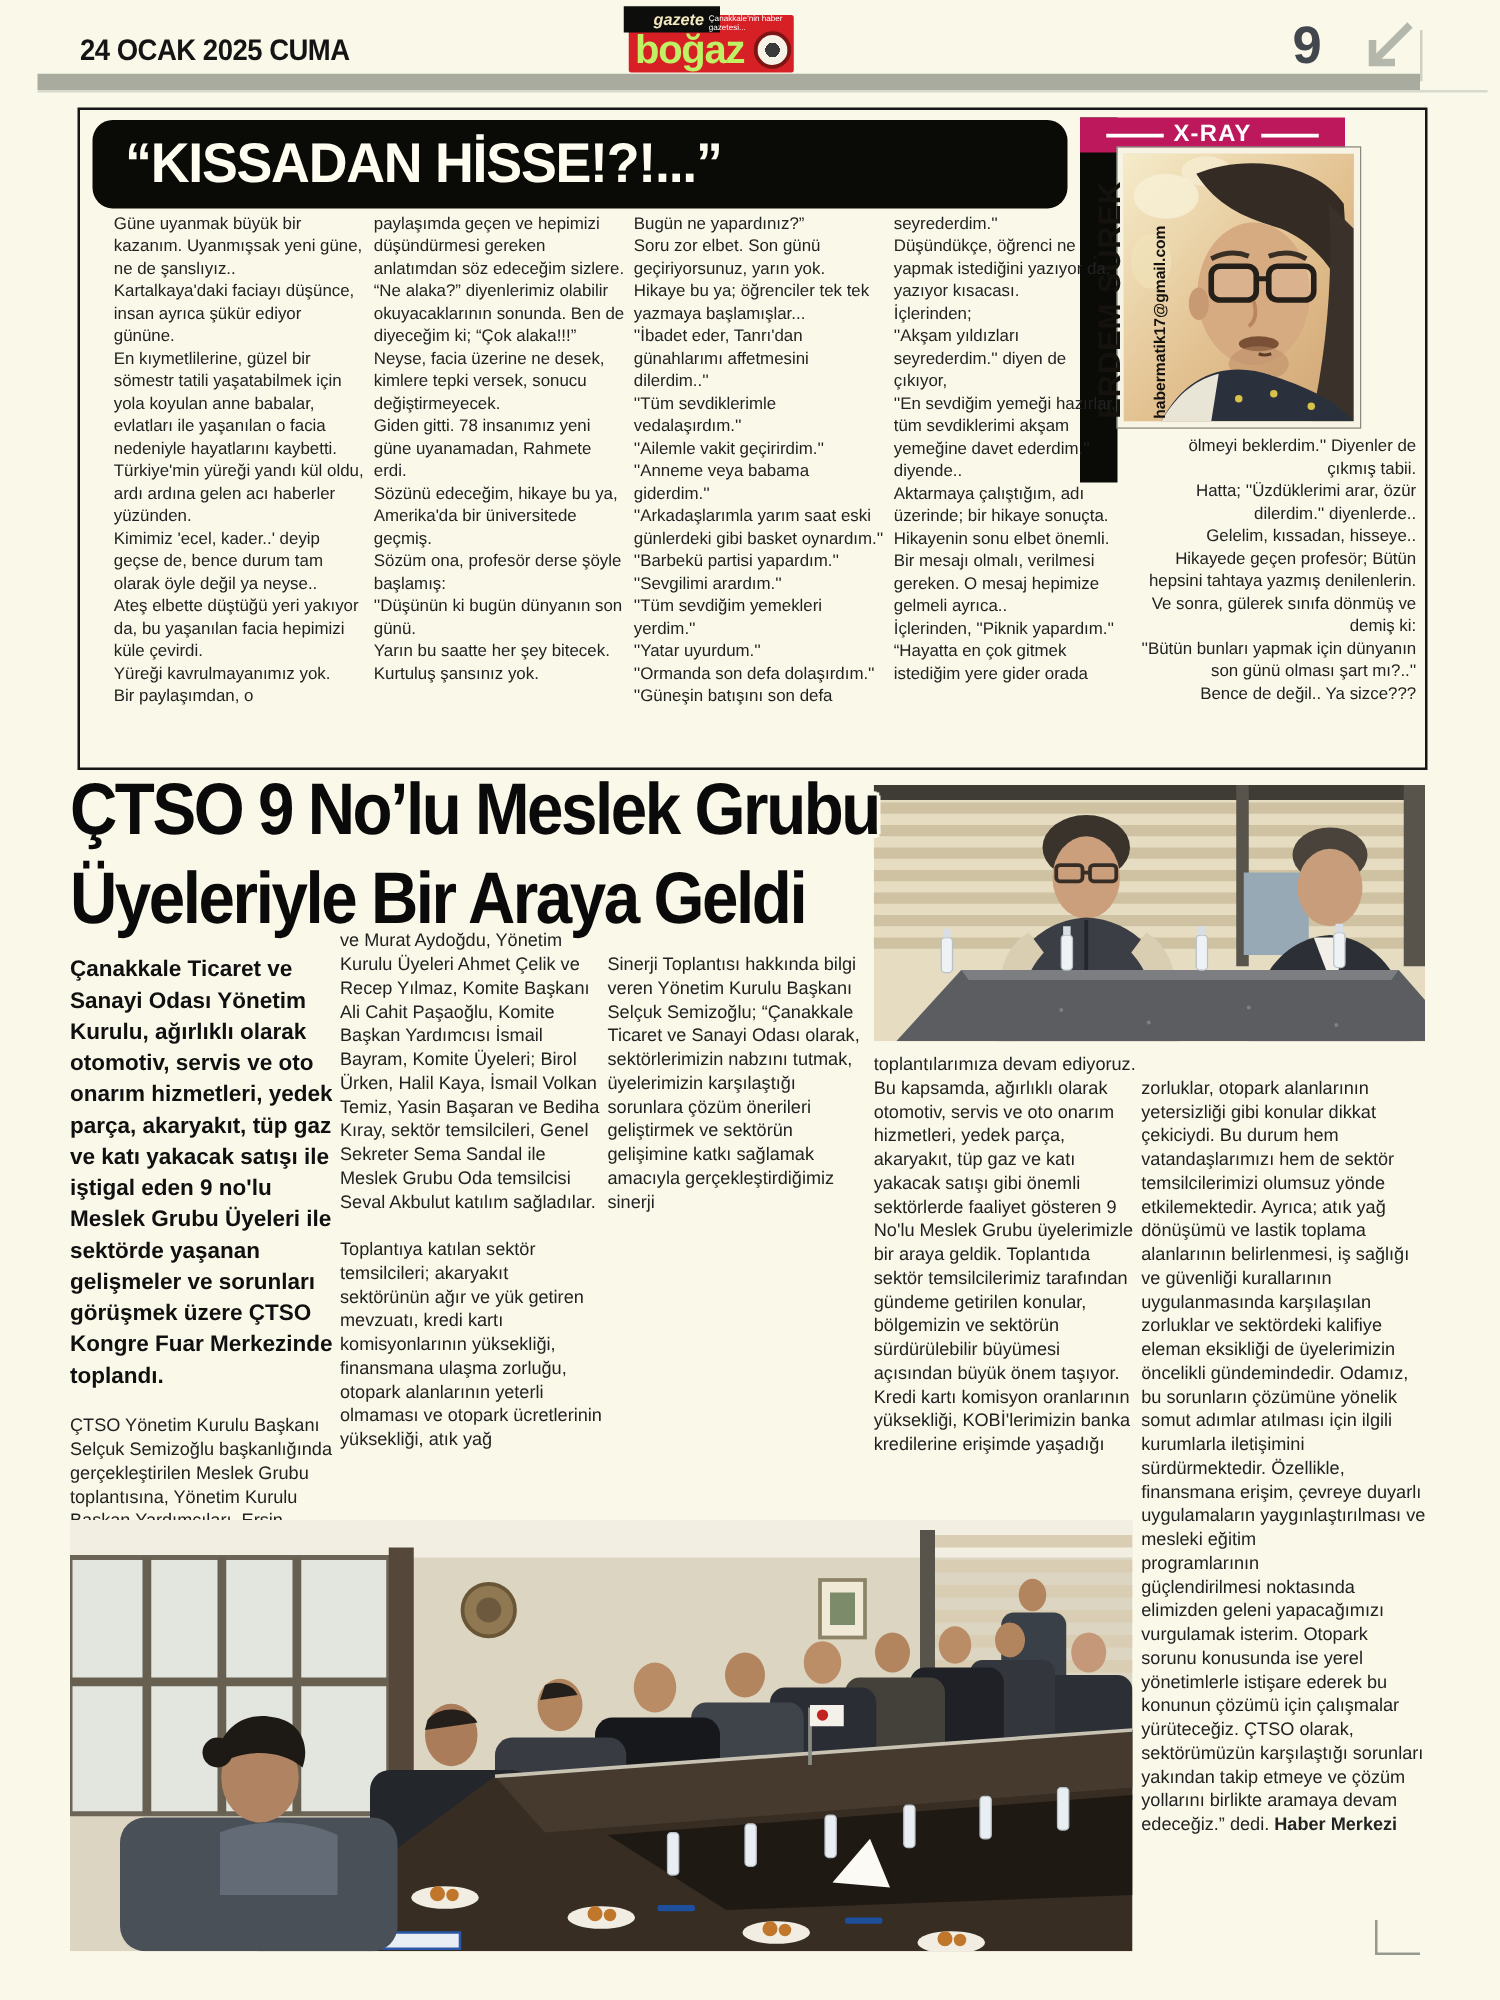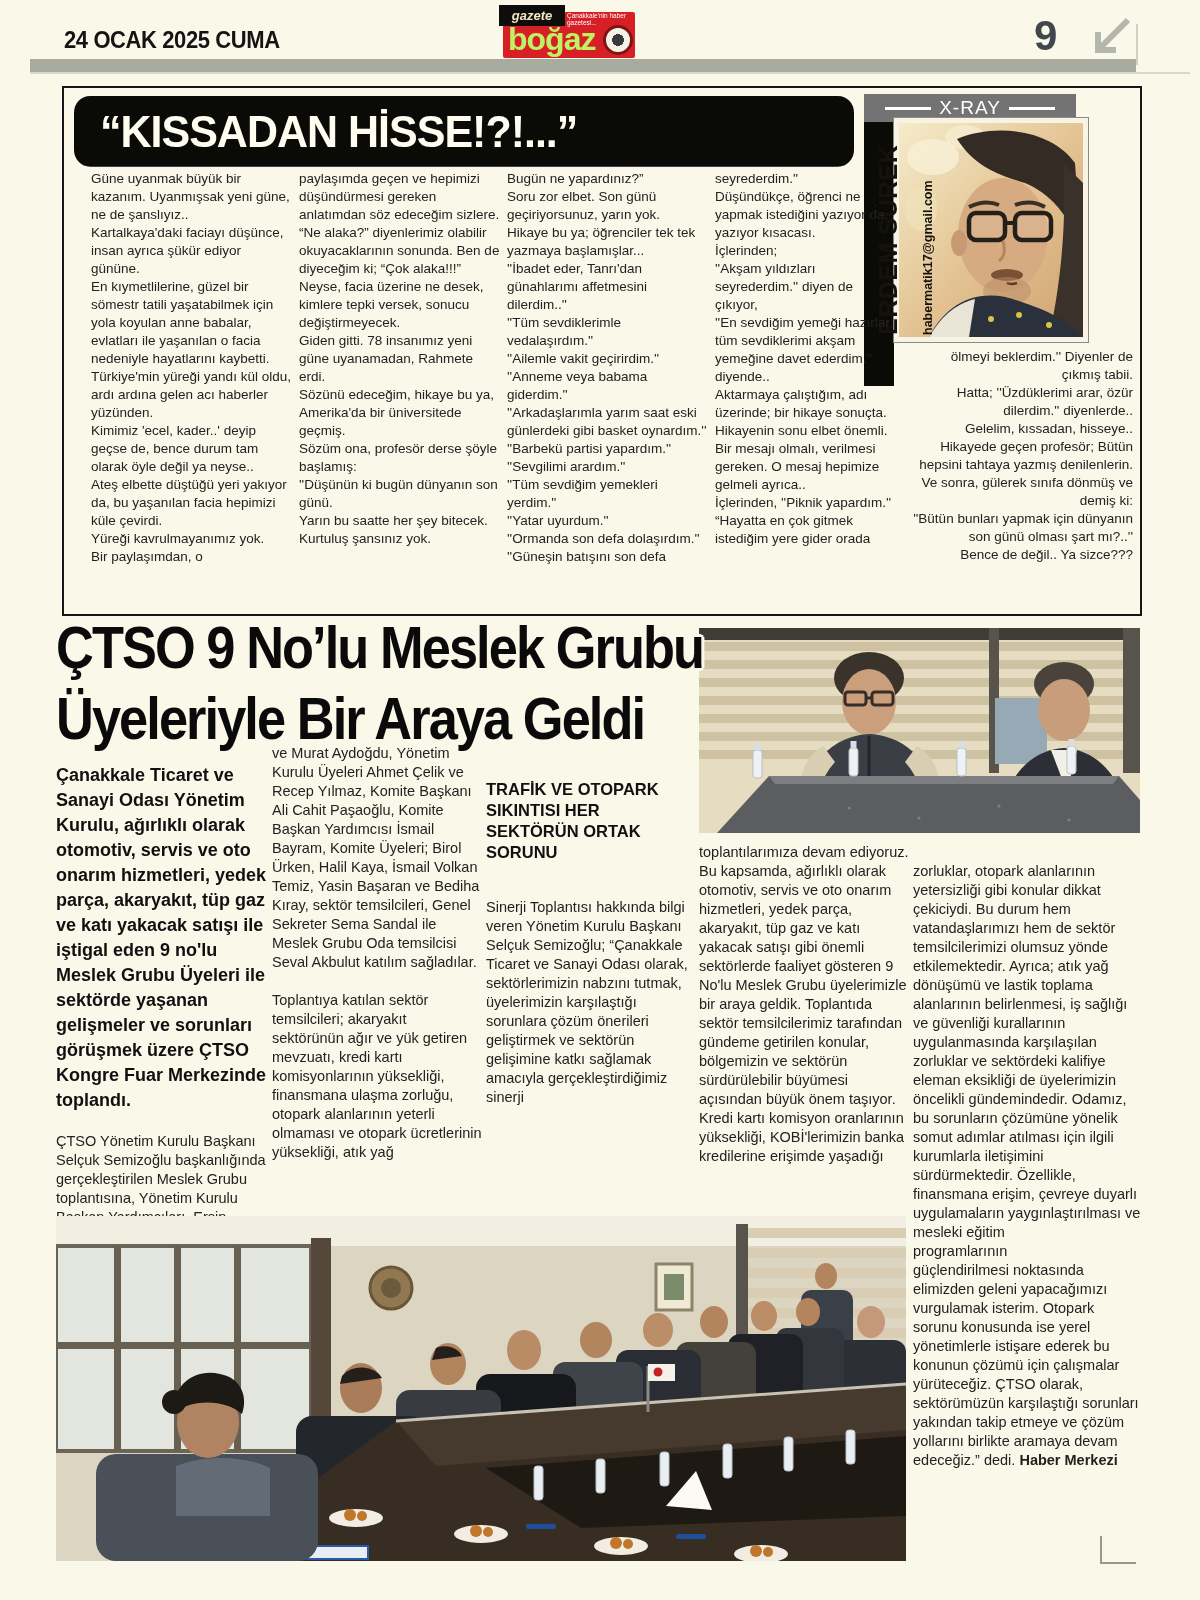--- a/index.html
+++ b/index.html
@@ -3,37 +3,37 @@
 <meta charset="utf-8">
 <style>
   html,body{margin:0;padding:0;background:#e8e6d8;}
   .page{position:relative;width:1200px;height:1600px;background:#faf8e8;overflow:hidden;
         font-family:"Liberation Sans",sans-serif;color:#1e1e1e;}
   
   .date{position:absolute;left:64px;top:26px;font-size:22px;font-weight:700;letter-spacing:-0.4px;
         transform:scaleY(1.08);transform-origin:left top;color:#141414;}
   .logo{position:absolute;left:503px;top:12px;width:132px;height:46px;background:#d62026;border-radius:2px;}
   .logo-black{position:absolute;left:-4px;top:-7px;width:66px;height:21px;background:#0d0d0b;color:#f3e7c0;
-        font-style:italic;font-weight:700;font-size:13px;text-align:center;line-height:21px;}
+        font-style:italic;font-weight:700;font-size:13px;text-align:center;line-height:21px;padding-left:11px;}
   .logo-tagline{position:absolute;left:64px;top:0px;width:66px;font-size:6.5px;line-height:7px;color:#fff;}
   .logo-main{position:absolute;left:5px;bottom:0px;font-size:32px;font-weight:700;color:#bef264;letter-spacing:-1px;}
   .logo-emblem{position:absolute;right:2px;top:13px;width:24px;height:24px;border-radius:50%;
         background:radial-gradient(circle at 50% 50%, #3a3a3a 0 34%, #f6f2e6 35%);border:3px solid #7e1515;}
   .pagenum{position:absolute;left:1034px;top:12px;font-size:42px;font-weight:700;color:#42474e;}
   .corner-arrow{position:absolute;left:1082px;top:12px;}
   .grayband{position:absolute;left:30px;top:59px;width:1106px;height:13px;background:#a8ab9e;}
   .grayline{position:absolute;left:30px;top:72px;width:1160px;height:2px;background:#d8d9cd;}
   
   .opinion-box{position:absolute;left:62px;top:86px;width:1076px;height:526px;border:2px solid #161616;}
   .title-pill{position:absolute;left:74px;top:96px;width:780px;height:68px;background:#0a0a07;border-radius:16px;
         color:#fffdf0;font-size:43px;font-weight:700;line-height:68px;padding-left:26px;letter-spacing:-1px;
         transform:scaleY(1.04);transform-origin:left top;box-sizing:border-box;white-space:nowrap;}
   .xray-bar-v{position:absolute;left:864px;top:94px;width:30px;height:292px;background:#0a0a07;}
-  .xray-band{position:absolute;left:864px;top:94px;width:212px;height:28px;background:#737373;display:flex;
-        align-items:center;justify-content:center;gap:8px;color:#fff;font-weight:400;font-size:19px;letter-spacing:1px;}
+  .xray-band{position:absolute;left:864px;top:94px;width:212px;height:28px;background:#be185d;display:flex;
+        align-items:center;justify-content:center;gap:8px;color:#fff;font-weight:700;font-size:19px;letter-spacing:1px;}
   .xray-band .line{display:inline-block;width:46px;height:3px;background:#fff;}
   .columnist-photo{position:absolute;left:894px;top:118px;width:184px;height:214px;margin:0;
         border:5px solid #f7f4e6;outline:1px solid #8b8b84;background:#e2c08f;}
   .columnist-photo svg{position:absolute;left:0;top:0;}
   .author{position:absolute;left:4px;bottom:2px;transform:rotate(-90deg);transform-origin:0 100%;
         white-space:nowrap;font-size:25px;font-weight:700;letter-spacing:0.5px;color:#15120e;}
   .email{position:absolute;left:36px;bottom:2px;transform:rotate(-90deg);transform-origin:0 100%;
         white-space:nowrap;font-size:12.5px;font-weight:700;color:#15120e;}
   .ocol{position:absolute;font-size:13.5px;line-height:18px;white-space:pre-line;color:#222;margin-left:16px;}
   .oc1{left:75px;top:170px;width:202px;}
@@ -228,21 +228,20 @@
   </h1>
 
   <div class="ncol n1">
     <p class="intro">Çanakkale Ticaret ve Sanayi Odası Yönetim Kurulu, ağırlıklı olarak otomotiv, servis ve oto onarım hizmetleri, yedek parça, akaryakıt, tüp gaz ve katı yakacak satışı ile iştigal eden 9 no'lu Meslek Grubu Üyeleri ile sektörde yaşanan gelişmeler ve sorunları görüşmek üzere ÇTSO Kongre Fuar Merkezinde toplandı.</p>
     <p>ÇTSO Yönetim Kurulu Başkanı Selçuk Semizoğlu başkanlığında gerçekleştirilen Meslek Grubu toplantısına, Yönetim Kurulu Başkan Yardımcıları, Ersin Kahraman</p>
   </div>
   <div class="ncol n2">ve Murat Aydoğdu, Yönetim Kurulu Üyeleri Ahmet Çelik ve Recep Yılmaz, Komite Başkanı Ali Cahit Paşaoğlu, Komite Başkan Yardımcısı İsmail Bayram, Komite Üyeleri; Birol Ürken, Halil Kaya, İsmail Volkan Temiz, Yasin Başaran ve Bediha Kıray, sektör temsilcileri, Genel Sekreter Sema Sandal ile Meslek Grubu Oda temsilcisi Seval Akbulut katılım sağladılar.
 
 Toplantıya katılan sektör temsilcileri; akaryakıt sektörünün ağır ve yük getiren mevzuatı, kredi kartı komisyonlarının yüksekliği, finansmana ulaşma zorluğu, otopark alanlarının yeterli olmaması ve otopark ücretlerinin yüksekliği, atık yağ</div>
   <div class="ncol n3">
-    <h3 class="subhead">TRAFİK VE OTOPARK SIKINTISI HER SEKTÖRÜN ORTAK SORUNU</h3>
     <p>Sinerji Toplantısı hakkında bilgi veren Yönetim Kurulu Başkanı Selçuk Semizoğlu; “Çanakkale Ticaret ve Sanayi Odası olarak, sektörlerimizin nabzını tutmak, üyelerimizin karşılaştığı sorunlara çözüm önerileri geliştirmek ve sektörün gelişimine katkı sağlamak amacıyla gerçekleştirdiğimiz sinerji</p>
   </div>
   <div class="ncol n4">toplantılarımıza devam ediyoruz. Bu kapsamda, ağırlıklı olarak otomotiv, servis ve oto onarım hizmetleri, yedek parça, akaryakıt, tüp gaz ve katı yakacak satışı gibi önemli sektörlerde faaliyet gösteren 9 No'lu Meslek Grubu üyelerimizle bir araya geldik. Toplantıda sektör temsilcilerimiz tarafından gündeme getirilen konular, bölgemizin ve sektörün sürdürülebilir büyümesi açısından büyük önem taşıyor. Kredi kartı komisyon oranlarının yüksekliği, KOBİ'lerimizin banka kredilerine erişimde yaşadığı</div>
   <div class="ncol n5">
     <span>zorluklar, otopark alanlarının yetersizliği gibi konular dikkat çekiciydi. Bu durum hem vatandaşlarımızı hem de sektör temsilcilerimizi olumsuz yönde etkilemektedir. Ayrıca; atık yağ dönüşümü ve lastik toplama alanlarının belirlenmesi, iş sağlığı ve güvenliği kurallarının uygulanmasında karşılaşılan zorluklar ve sektördeki kalifiye eleman eksikliği de üyelerimizin öncelikli gündemindedir. Odamız, bu sorunların çözümüne yönelik somut adımlar atılması için ilgili kurumlarla iletişimini sürdürmektedir. Özellikle, finansmana erişim, çevreye duyarlı uygulamaların yaygınlaştırılması ve mesleki eğitim
 programlarının
 güçlendirilmesi noktasında elimizden geleni yapacağımızı vurgulamak isterim. Otopark sorunu konusunda ise yerel yönetimlerle istişare ederek bu konunun çözümü için çalışmalar yürüteceğiz. ÇTSO olarak, sektörümüzün karşılaştığı sorunları yakından takip etmeye ve çözüm yollarını birlikte aramaya devam edeceğiz.” dedi. </span><b class="credit">Haber Merkezi</b>
   </div>
 
   <figure class="photo-b">

